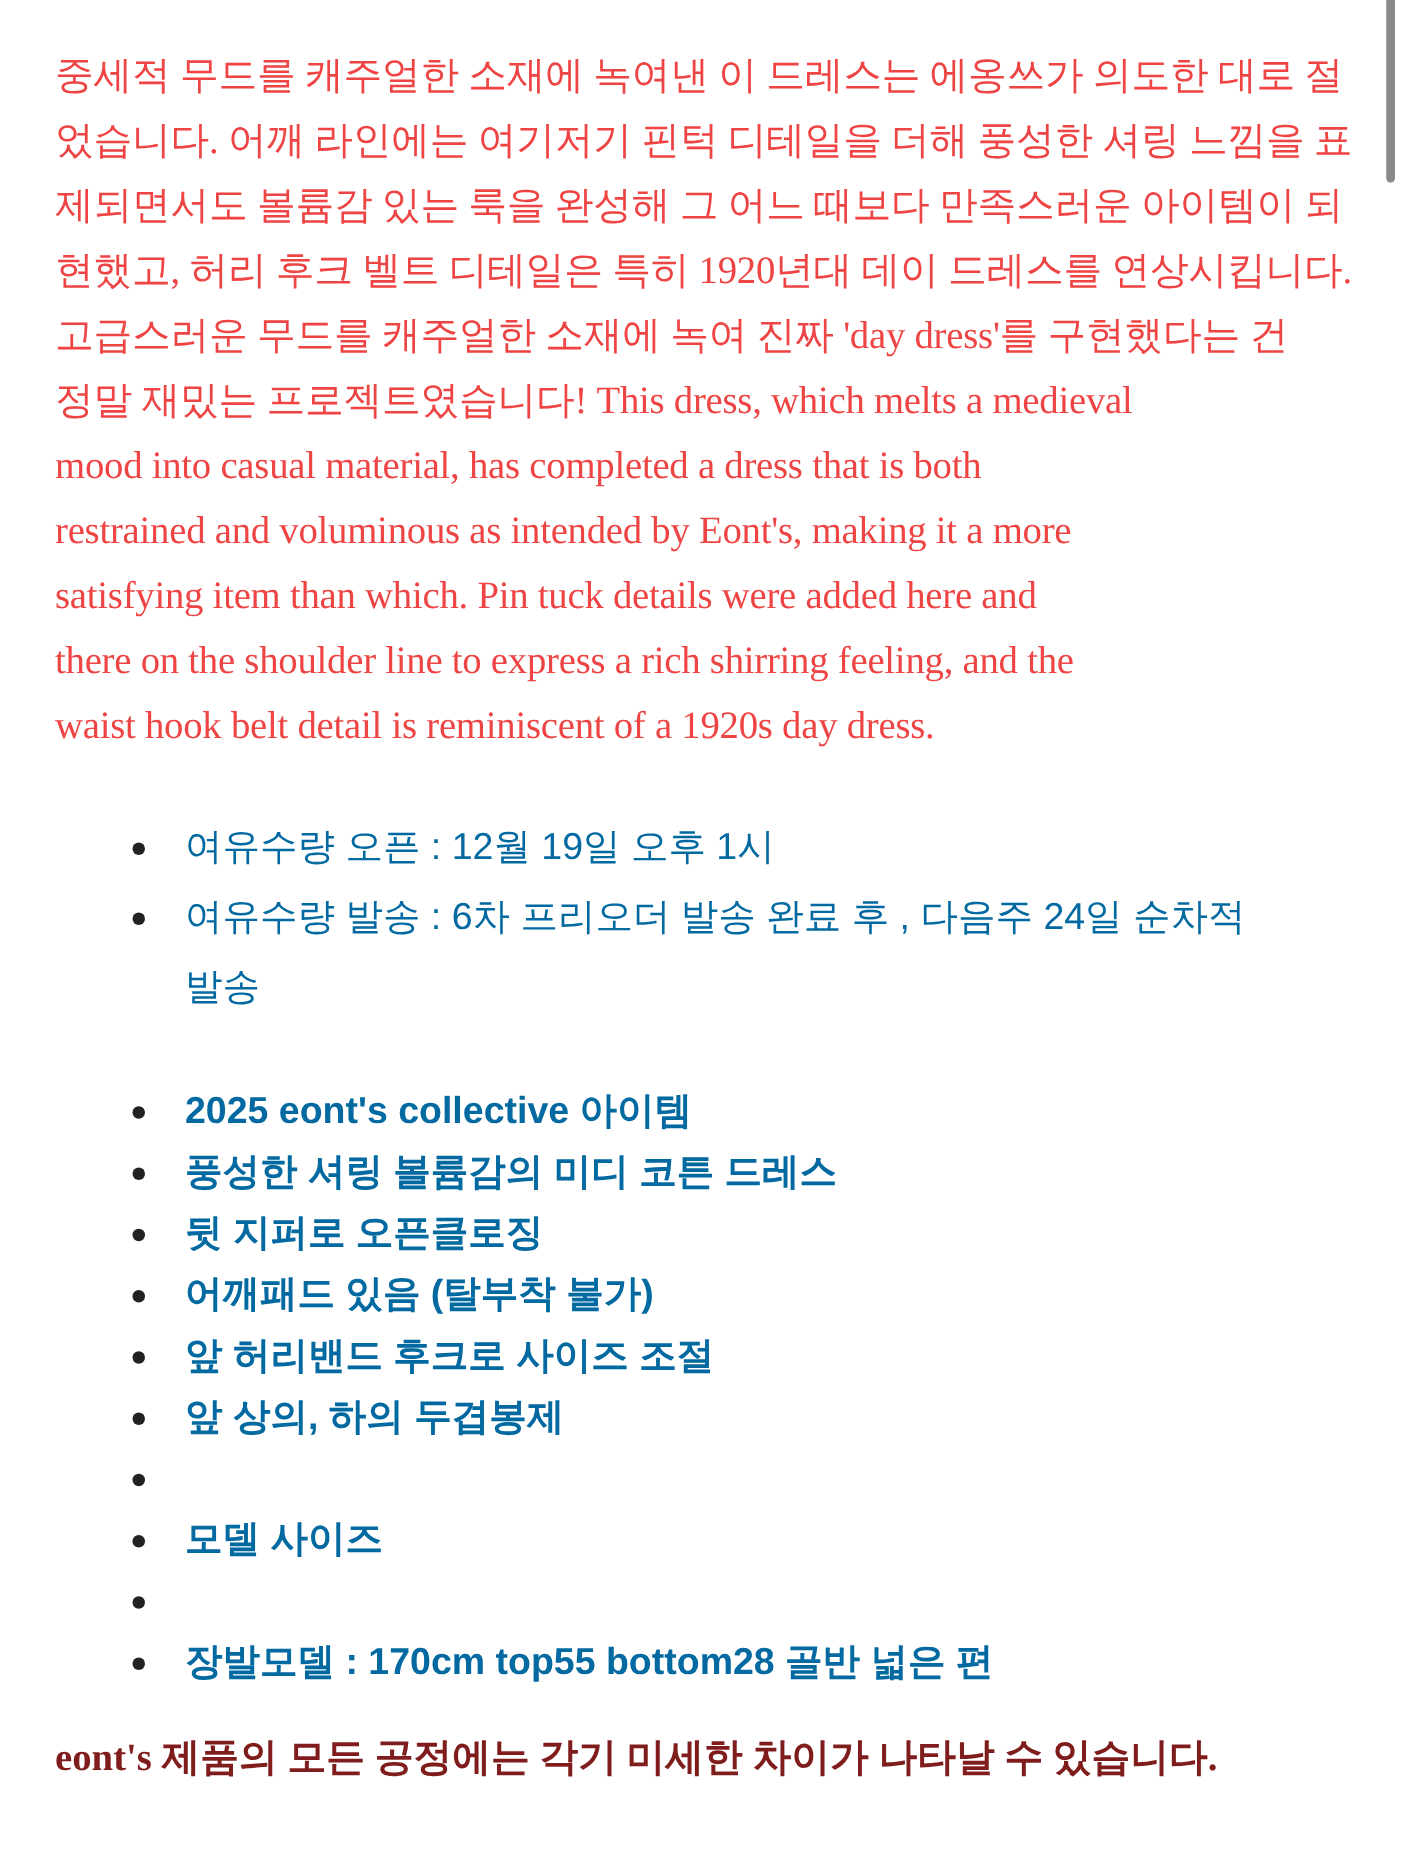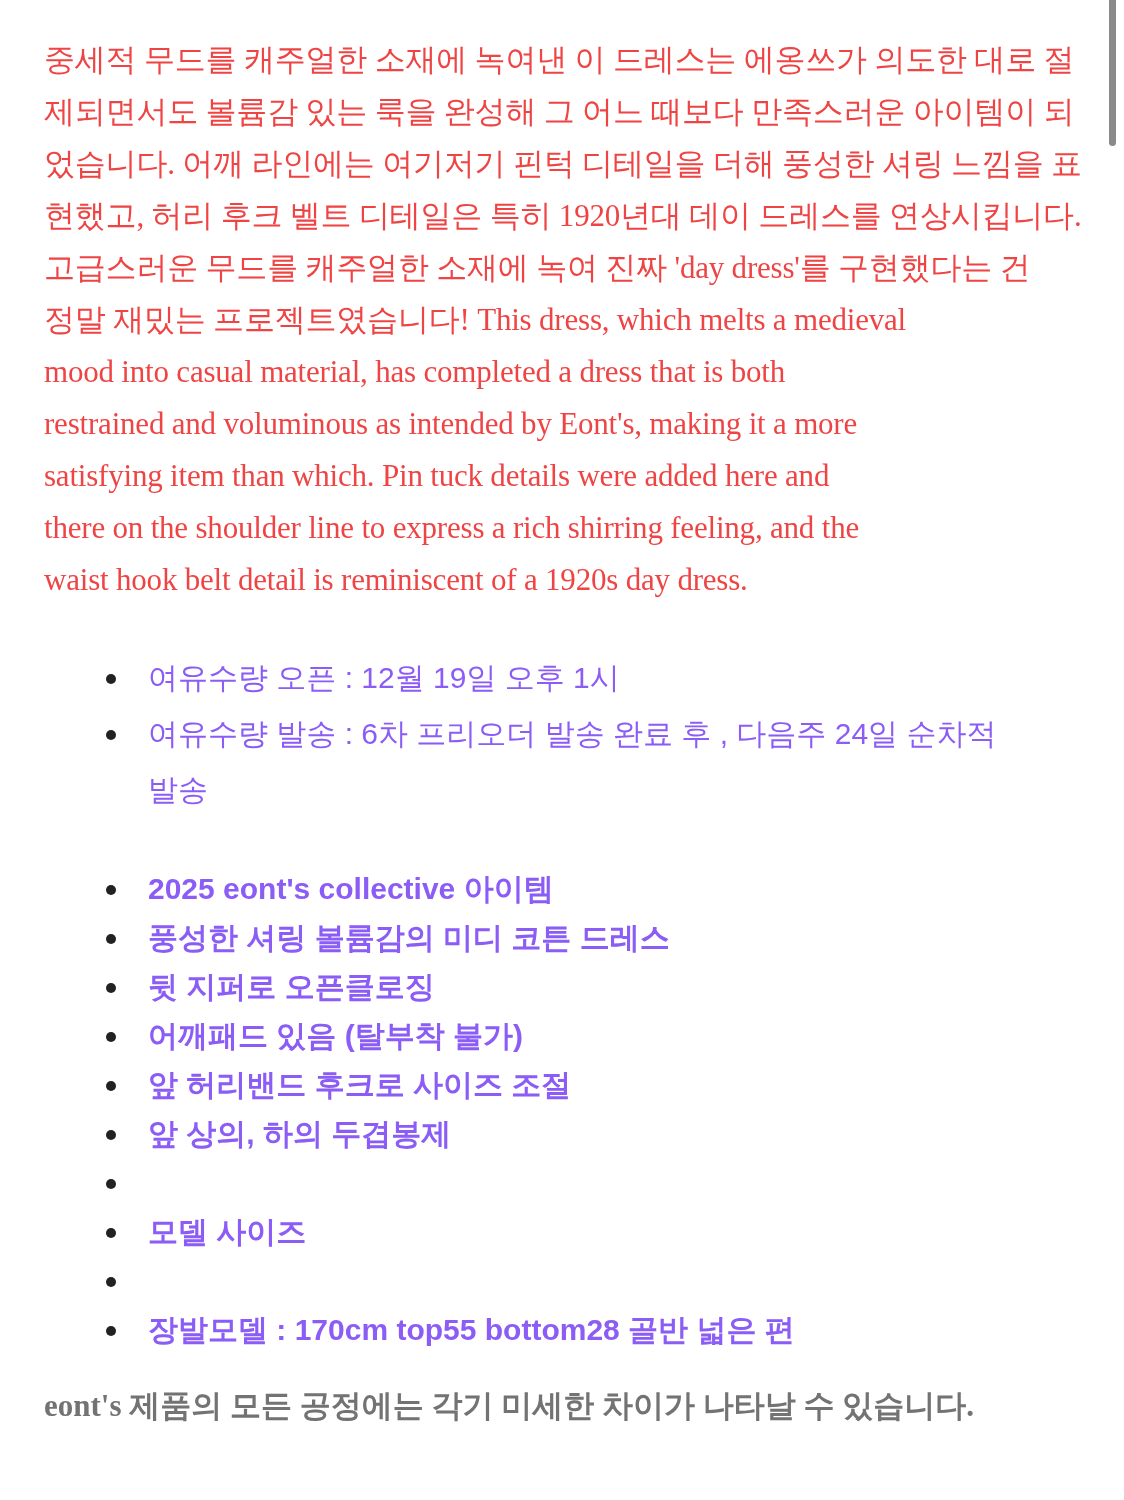--- a/index.html
+++ b/index.html
@@ -36,21 +36,21 @@
     margin: 0;
     letter-spacing: -0.2px;
     color: #ef4444;
   }
   .list {
     list-style: none;
     margin: 0;
     padding: 0;
     font-family: "Liberation Sans", "DejaVu Sans", sans-serif;
     font-size: 30px;
-    color: #8b5cf6;
+    color: #0369a1;
   }
   .list li {
     position: relative;
     padding-left: 104px;
   }
   .list li .bullet {
     position: absolute;
     left: 62px;
     top: 0;
     width: 10px;
@@ -63,34 +63,34 @@
   .list-a li .bullet { top: 24px; }
   .list-b { margin-top: 46px; font-weight: bold; }
   .list-b li { line-height: 49px; min-height: 49px; }
   .list-b li .bullet { top: 21px; }
   .footer-note {
     margin-top: 26px;
     font-family: "Liberation Serif", "DejaVu Serif", serif;
     font-weight: bold;
     font-size: 31px;
     line-height: 52px;
-    color: #737373;
+    color: #7f1d1d;
   }
 </style>
 </head>
 <body>
 
 <div class="scrollbar"></div>
 
 <main class="content">
 
   <div class="para">
     <div>중세적 무드를 캐주얼한 소재에 녹여낸 이 드레스는 에옹쓰가 의도한 대로 절</div>
+    <div>었습니다. 어깨 라인에는 여기저기 핀턱 디테일을 더해 풍성한 셔링 느낌을 표</div>
     <div>제되면서도 볼륨감 있는 룩을 완성해 그 어느 때보다 만족스러운 아이템이 되</div>
-    <div>었습니다. 어깨 라인에는 여기저기 핀턱 디테일을 더해 풍성한 셔링 느낌을 표</div>
     <div>현했고, 허리 후크 벨트 디테일은 특히 1920년대 데이 드레스를 연상시킵니다.</div>
     <div>고급스러운 무드를 캐주얼한 소재에 녹여 진짜 'day dress'를 구현했다는 건</div>
     <div>정말 재밌는 프로젝트였습니다! This dress, which melts a medieval</div>
     <div>mood into casual material, has completed a dress that is both</div>
     <div>restrained and voluminous as intended by Eont's, making it a more</div>
     <div>satisfying item than which. Pin tuck details were added here and</div>
     <div>there on the shoulder line to express a rich shirring feeling, and the</div>
     <div>waist hook belt detail is reminiscent of a 1920s day dress.</div>
   </div>
 

